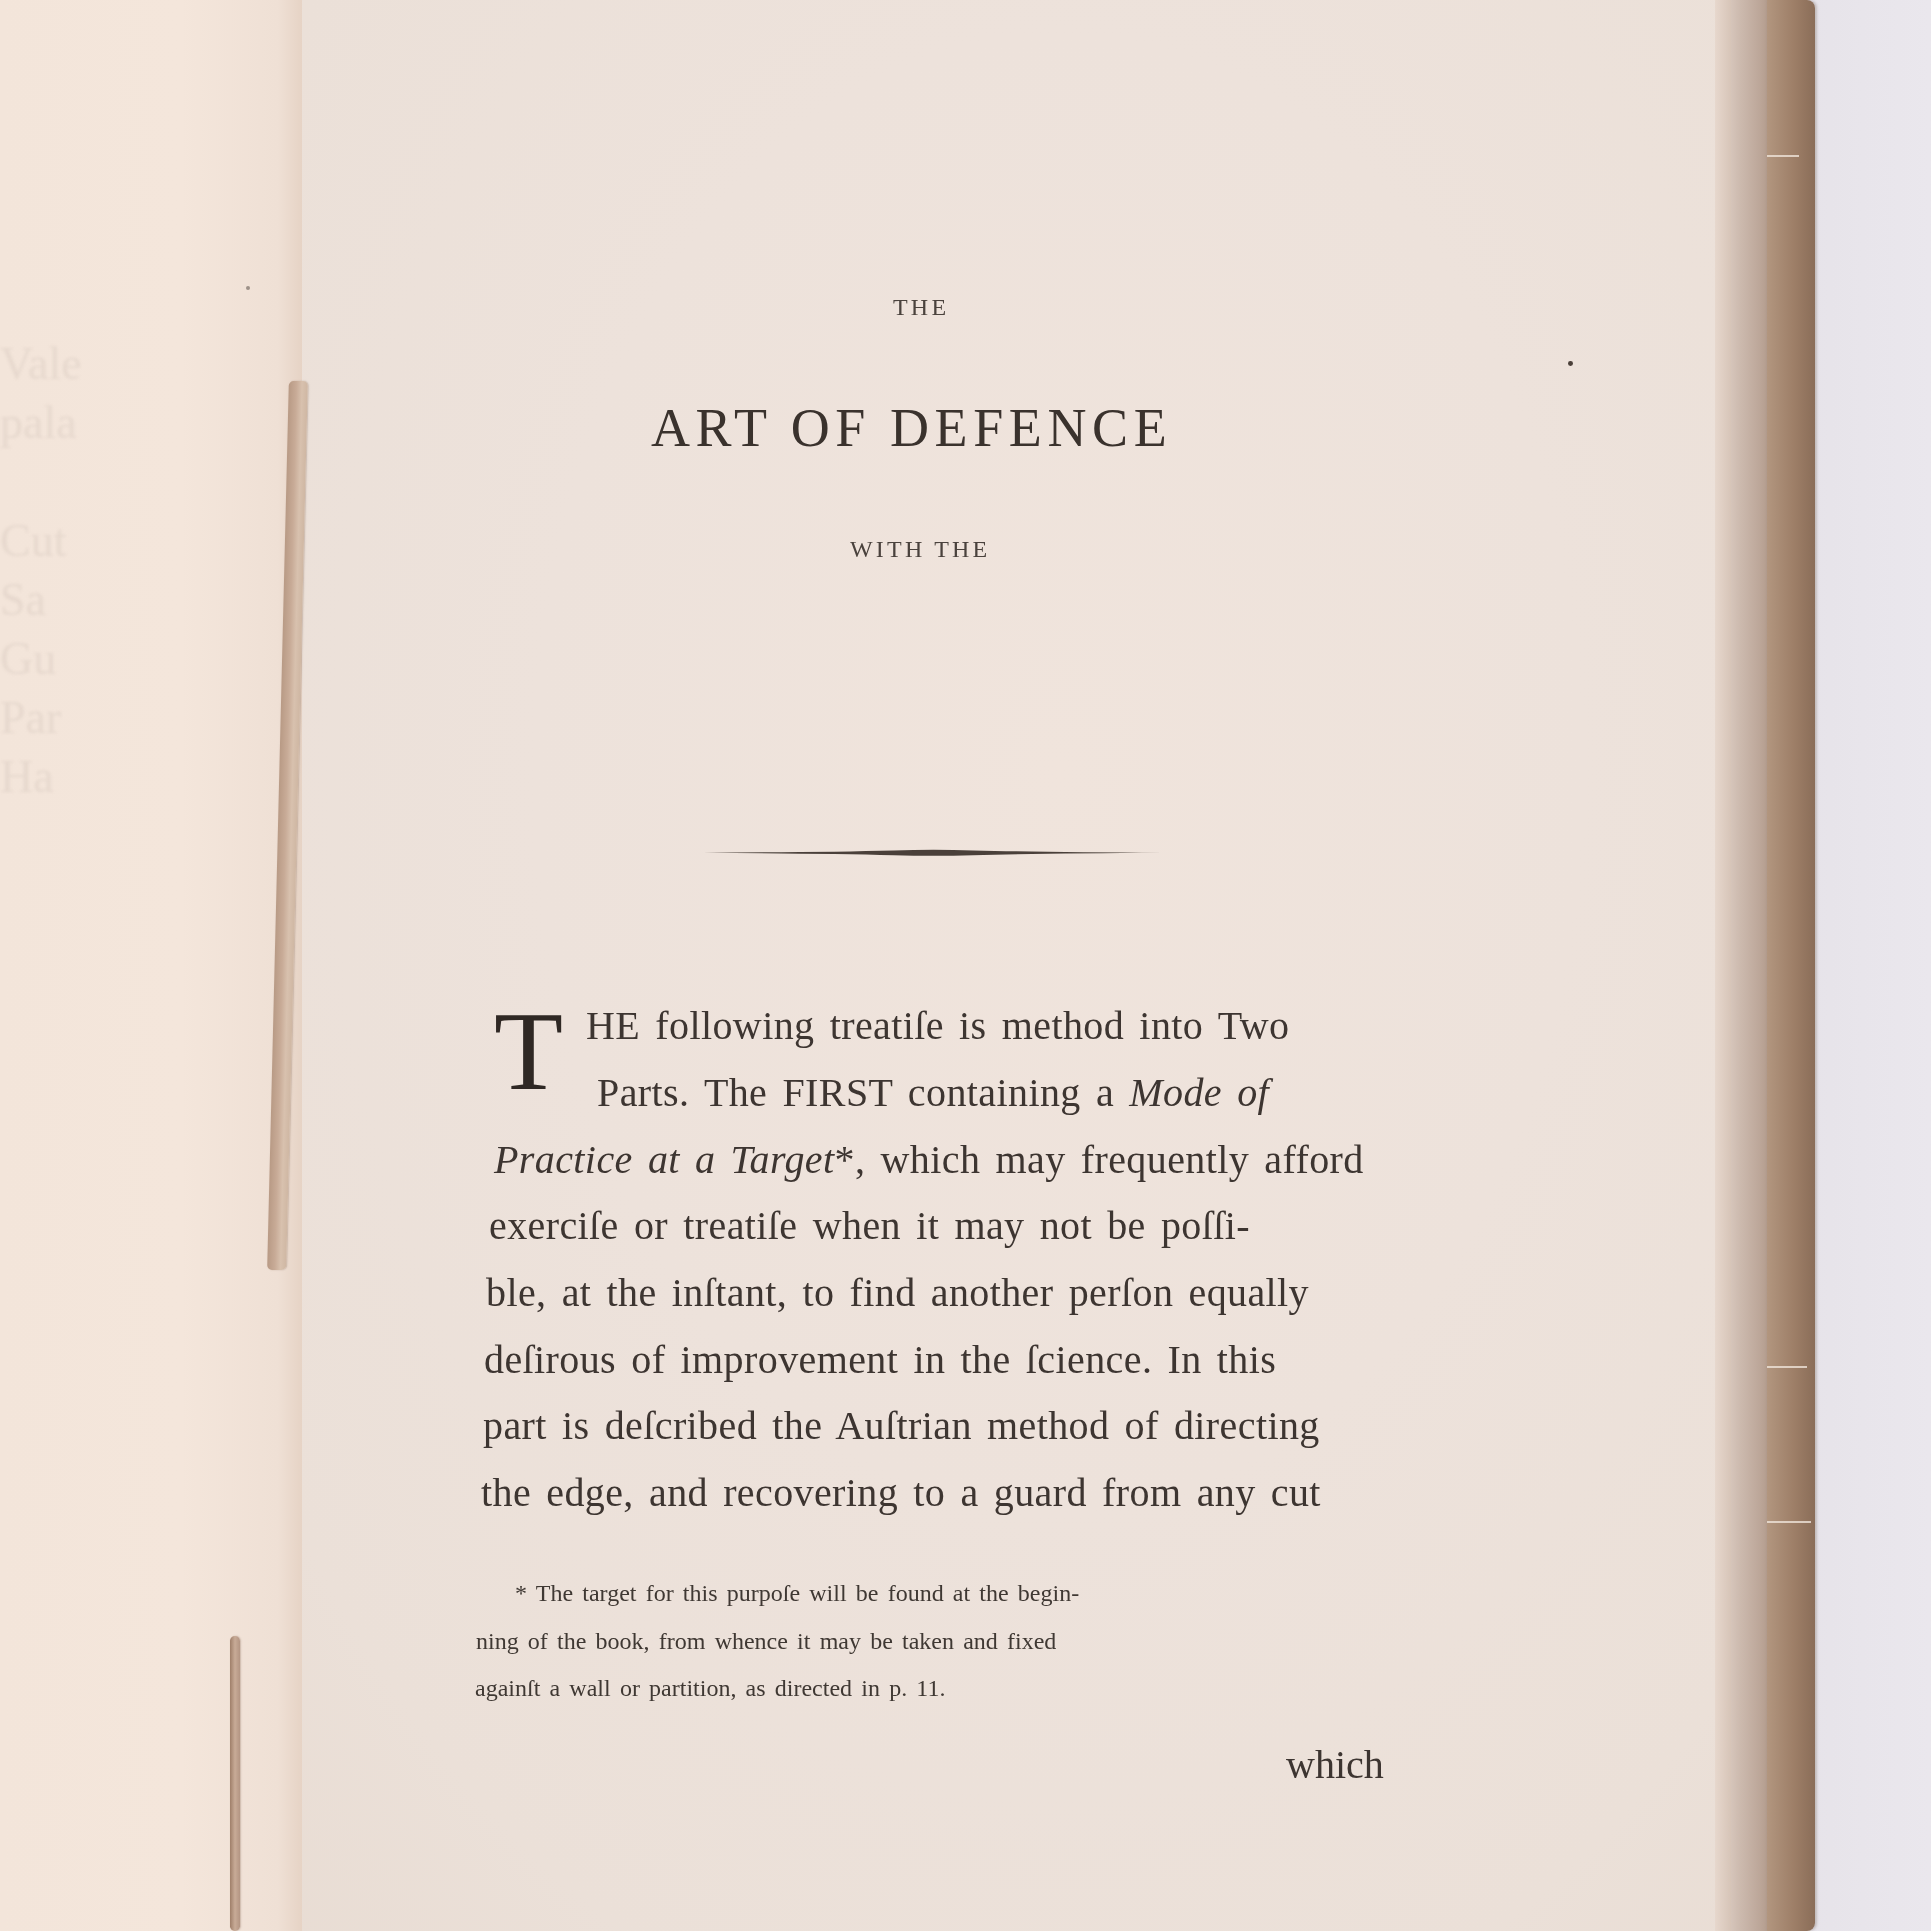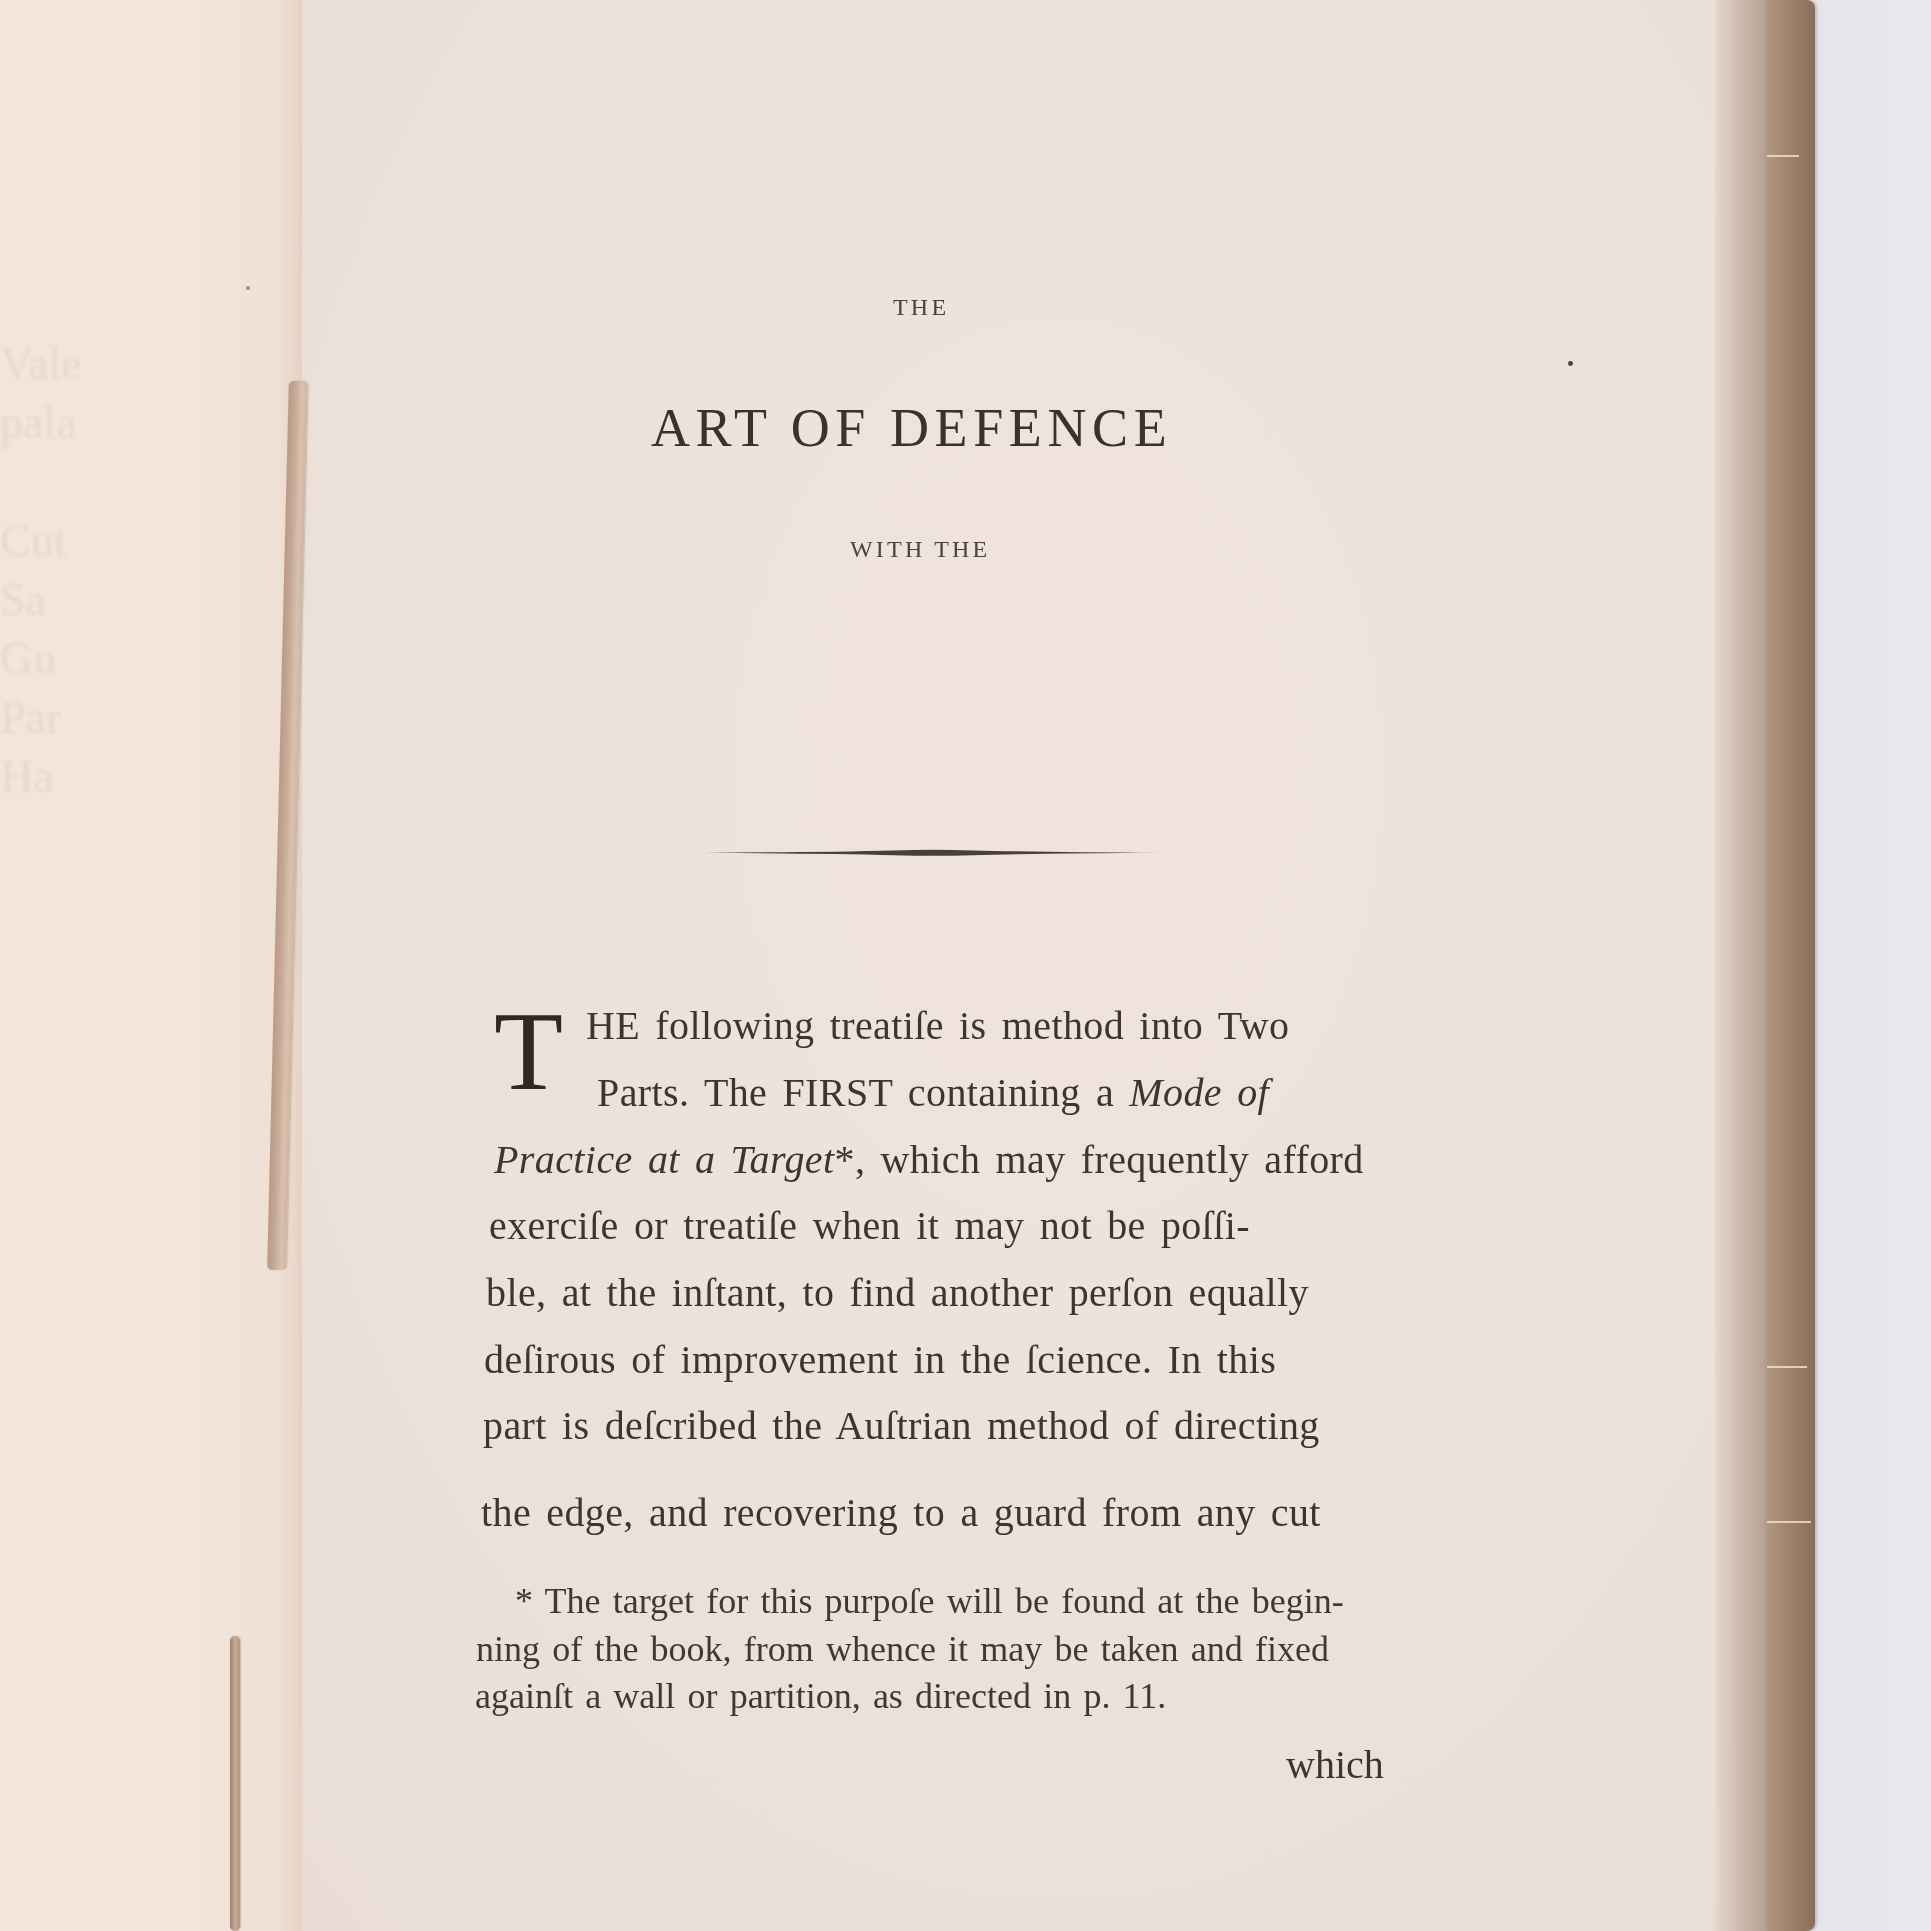--- a/index.html
+++ b/index.html
@@ -136,21 +136,21 @@
   .drop-cap {
     position: absolute;
     left: 494px; top: 994px;
     font-size: 113px;
     line-height: 113px;
     color: #2f2824;
     font-family: "Liberation Serif", serif;
   }
   .italic { font-style: italic; }
   .footnote-line {
-    font-size: 36px;
+    font-size: 24px;
     color: #3f3833;
     word-spacing: 3.2px;
     text-align: right;
   }
   .catchword {
     font-size: 40px;
     color: #3d3531;
   }
   .speck {
     position: absolute;
@@ -203,21 +203,21 @@
   </div>
   <div class="text body-line" style="left:486px;top:1269px;">
     <span>ble, at the inſtant, to find another perſon equally</span>
   </div>
   <div class="text body-line" style="left:484px;top:1336px;">
     <span>deſirous of improvement in the ſcience.  In this</span>
   </div>
   <div class="text body-line" style="left:483px;top:1402px;">
     <span>part is deſcribed the Auſtrian method of directing</span>
   </div>
-  <div class="text body-line" style="left:481px;top:1469px;margin-top:20px;">
+  <div class="text body-line" style="left:481px;top:1469px;">
     <span>the edge, and recovering to a guard from any cut</span>
   </div>
 
   <div class="text footnote-line" style="left:515px;top:1580px;">* The target for this purpoſe will be found at the begin-</div>
   <div class="text footnote-line" style="left:476px;top:1628px;">ning of the book, from whence it may be taken and fixed</div>
   <div class="text footnote-line" style="left:475px;top:1675px;">againſt a wall or partition, as directed in p. 11.</div>
 
   <div class="text catchword" style="left:1286px;top:1741px;">which</div>
 
   <div class="speck" style="left:1568px;top:361px;width:4.8px;height:4.8px;"></div>

